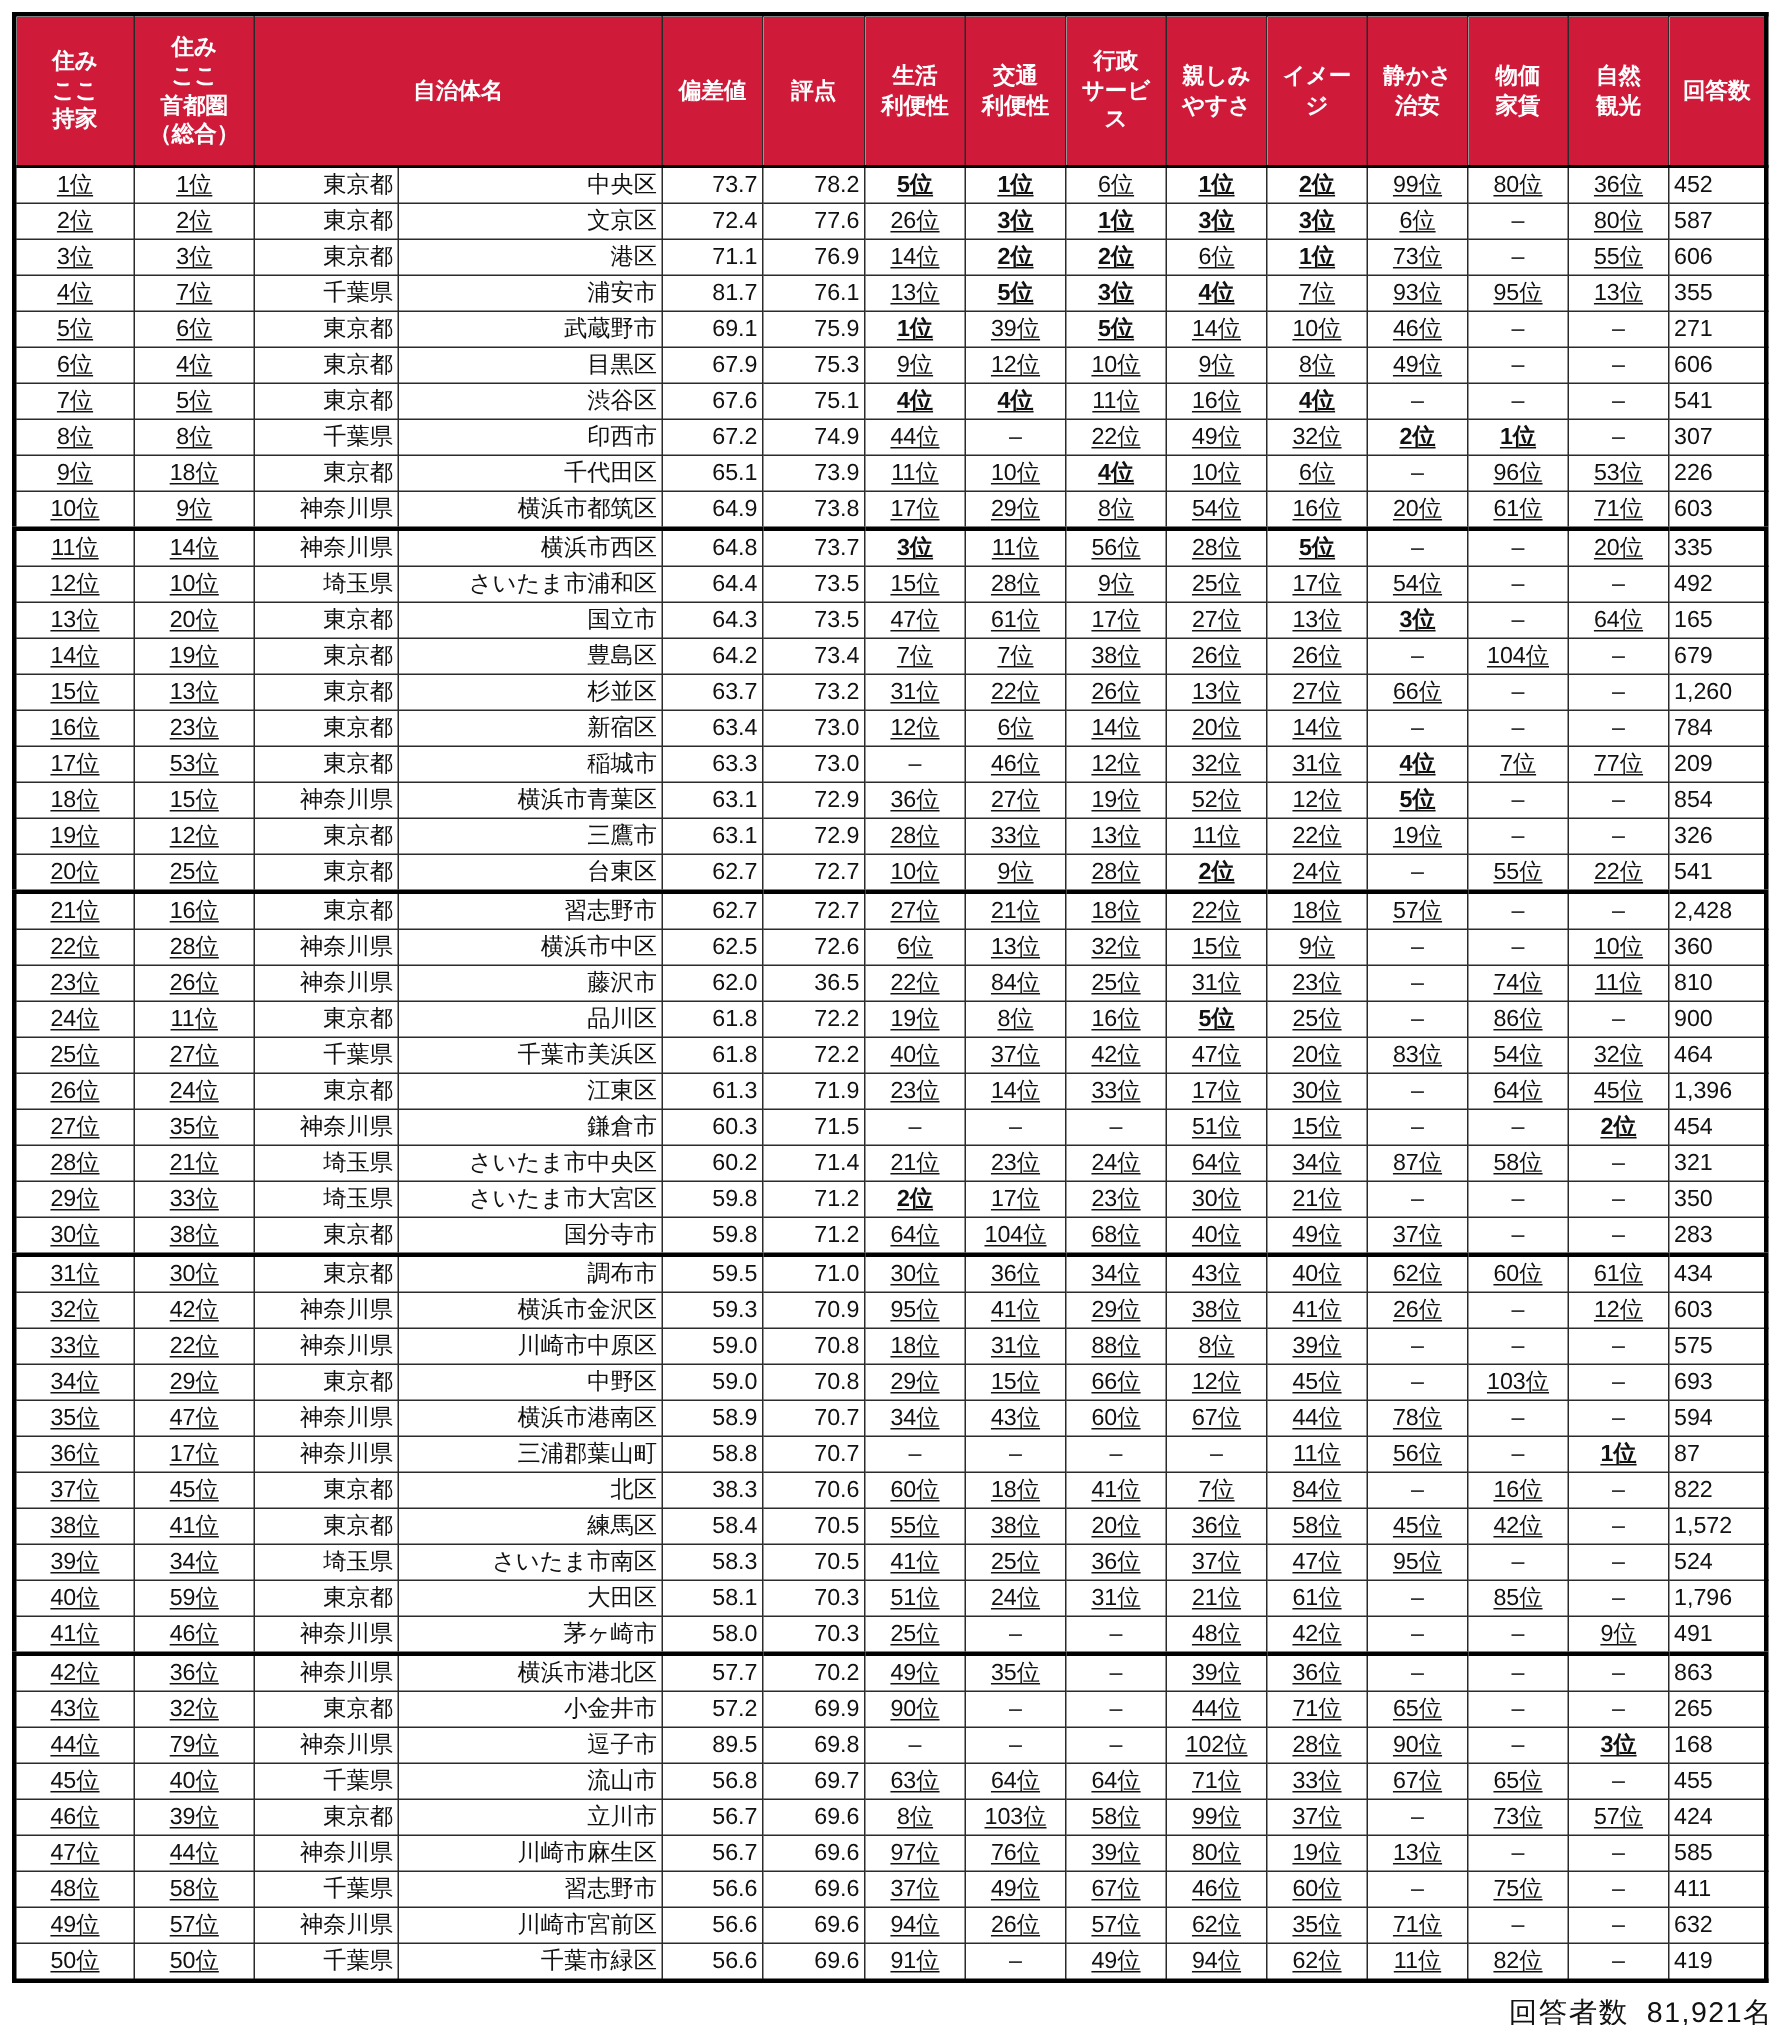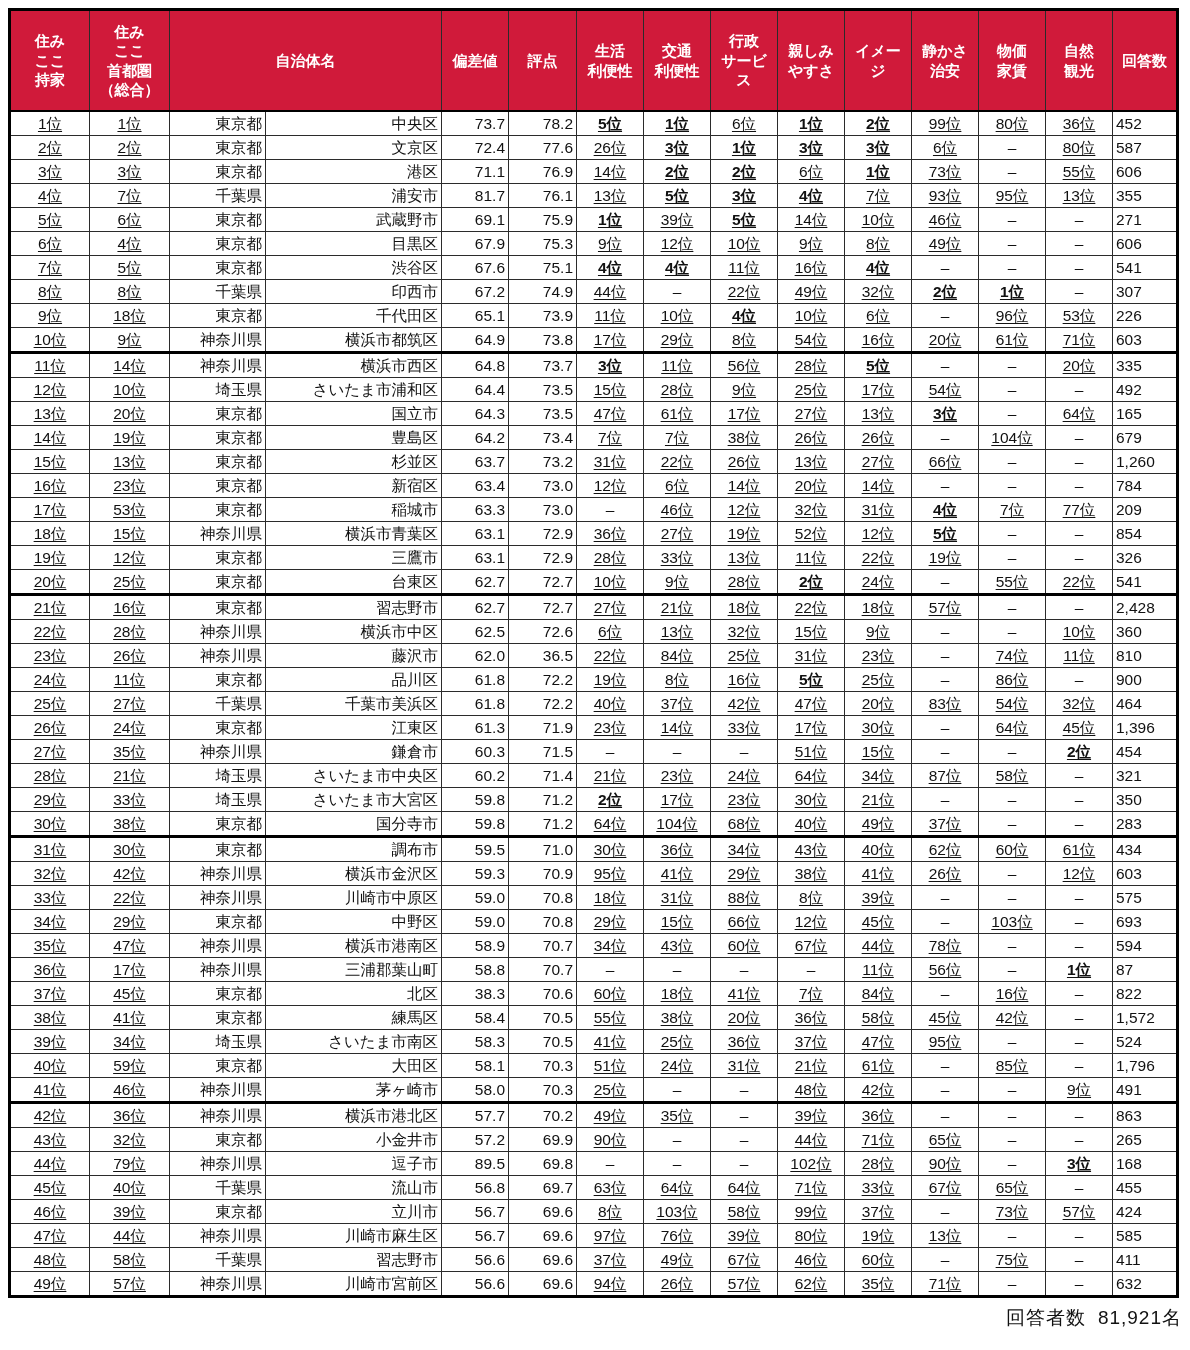--- a/index.html
+++ b/index.html
@@ -922,18 +922,35 @@
           <td class="c-cat bl-thick u">94位</td>
           <td class="c-cat u">26位</td>
           <td class="c-cat u">57位</td>
           <td class="c-cat u">62位</td>
           <td class="c-cat u">35位</td>
           <td class="c-cat u">71位</td>
           <td class="c-cat">–</td>
           <td class="c-cat">–</td>
           <td class="c-count bl-thick">632</td>
         </tr>
+        <tr>
+          <td class="c-rank u">50位</td>
+          <td class="c-rank u">50位</td>
+          <td class="c-pref bl-thick">千葉県</td>
+          <td class="c-city">千葉市緑区</td>
+          <td class="c-num bl-thick">56.6</td>
+          <td class="c-num">69.6</td>
+          <td class="c-cat bl-thick u">91位</td>
+          <td class="c-cat">–</td>
+          <td class="c-cat u">49位</td>
+          <td class="c-cat u">94位</td>
+          <td class="c-cat u">62位</td>
+          <td class="c-cat u">11位</td>
+          <td class="c-cat u">82位</td>
+          <td class="c-cat">–</td>
+          <td class="c-count bl-thick">419</td>
+        </tr>
       </tbody>
   </table>
   <div class="footer">
     <span>回答者数</span><span class="gap"></span><span>81,921名</span>
   </div>
 </div>
 
 </body></html>

